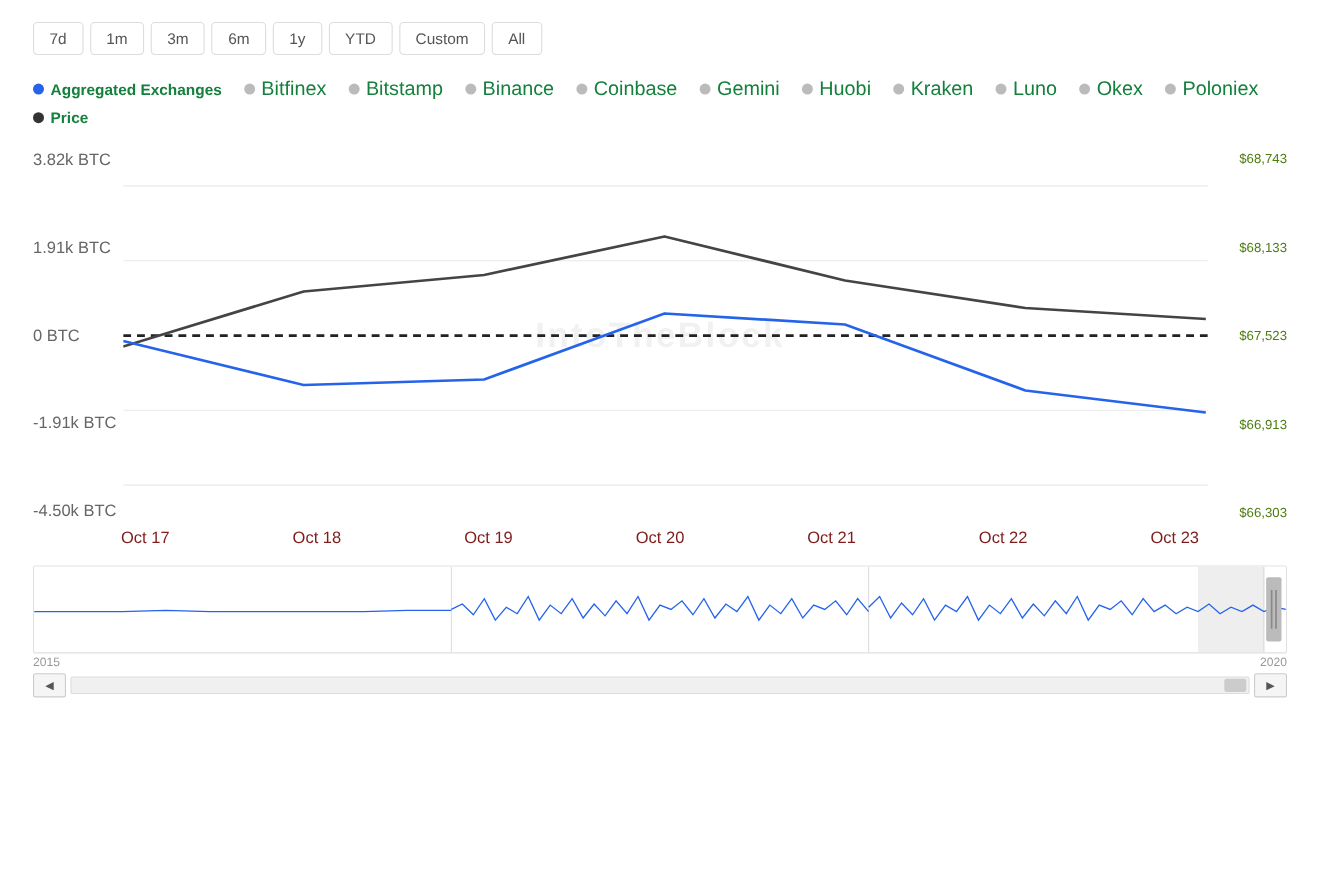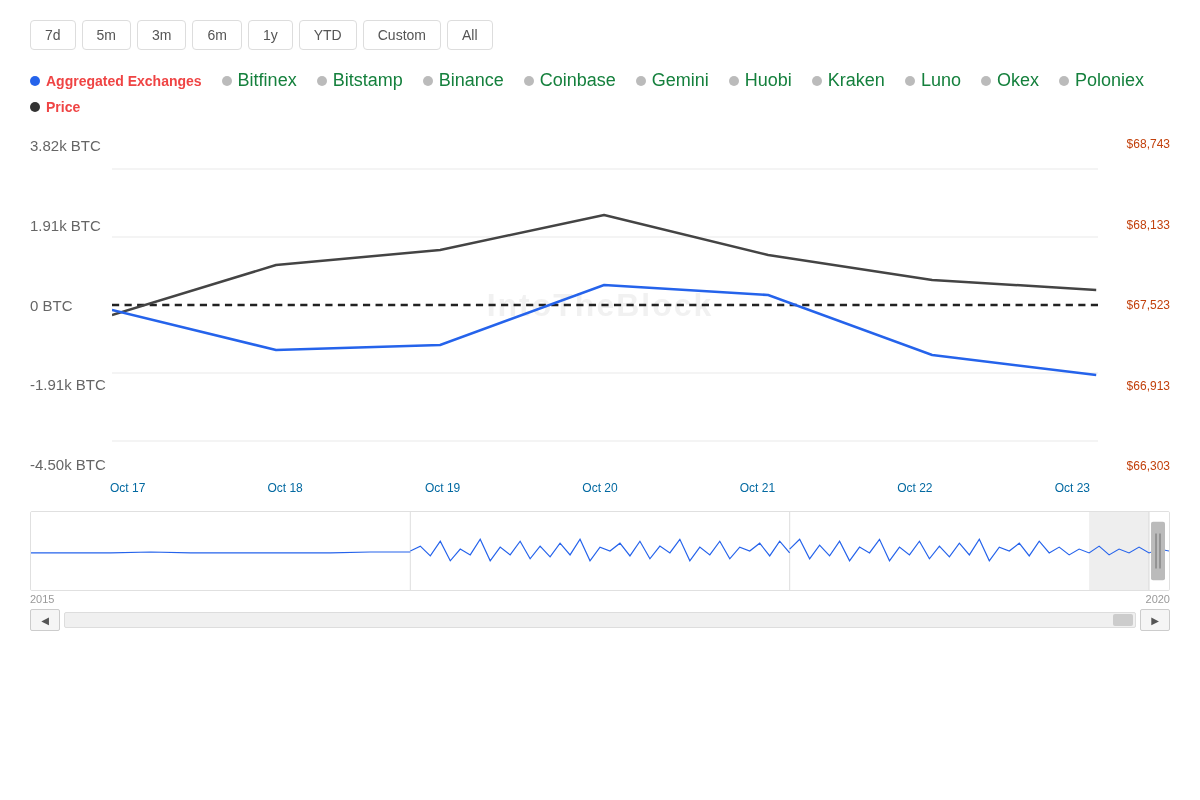--- a/index.html
+++ b/index.html
@@ -59,21 +59,21 @@
       border-radius: 50%;
       flex-shrink: 0;
     }
 
     .legend-dot.blue { background: #2563eb; }
     .legend-dot.light-gray { background: #bbb; }
     .legend-dot.dark-gray { background: #333; }
 
     .legend-label-bold {
       font-weight: 700;
-      color: #ef4444;
+      color: #15803d;
       font-size: 14px;
     }
 
     .legend-label-muted {
       color: #15803d;
       font-size: 18px;
     }
 
     
     .chart-wrapper {
@@ -110,33 +110,33 @@
     
     .y-axis-right {
       position: absolute;
       right: 0;
       top: 0;
       height: 100%;
       display: flex;
       flex-direction: column;
       justify-content: space-between;
       font-size: 12px;
-      color: #c2410c;
+      color: #4d7c0f;
       padding: 2px 0;
       text-align: right;
       width: 70px;
     }
 
     
     .x-axis {
       display: flex;
       justify-content: space-between;
       padding: 6px 80px 0 80px;
-      font-size: 12px;
-      color: #0369a1;
+      font-size: 15px;
+      color: #7f1d1d;
     }
 
     
     .navigator-container {
       margin-top: 16px;
       border: 1px solid #e0e0e0;
       border-radius: 2px;
       height: 80px;
       position: relative;
       overflow: hidden;
@@ -213,21 +213,21 @@
     }
   </style>
 </head>
 <body>
 
 <div class="main-container">
 
   <div class="time-filters">
 
   <button class="time-btn">7d</button>
-      <button class="time-btn">5m</button>
+      <button class="time-btn">1m</button>
       <button class="time-btn">3m</button>
       <button class="time-btn">6m</button>
       <button class="time-btn">1y</button>
       <button class="time-btn">YTD</button>
       <button class="time-btn">Custom</button>
       <button class="time-btn">All</button>
     </div>
 
   <div class="legend">
 

